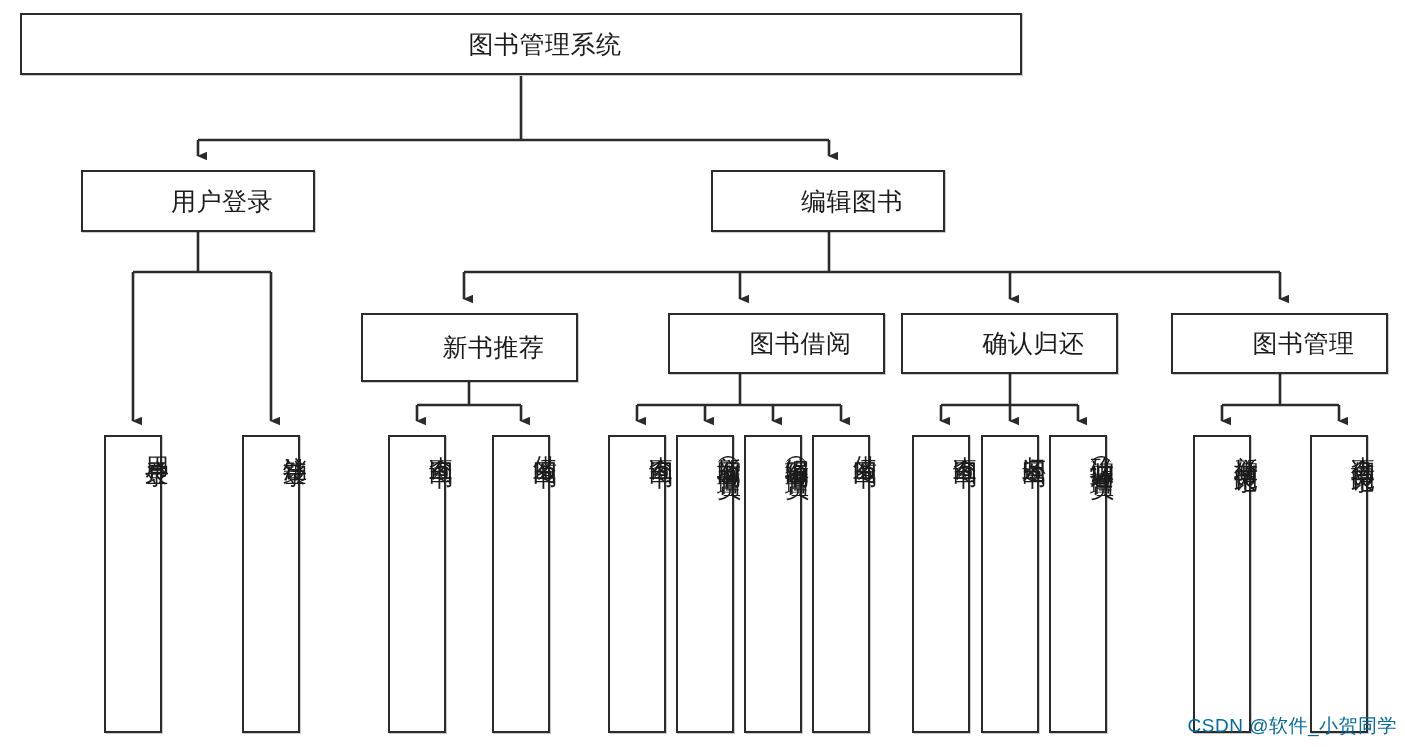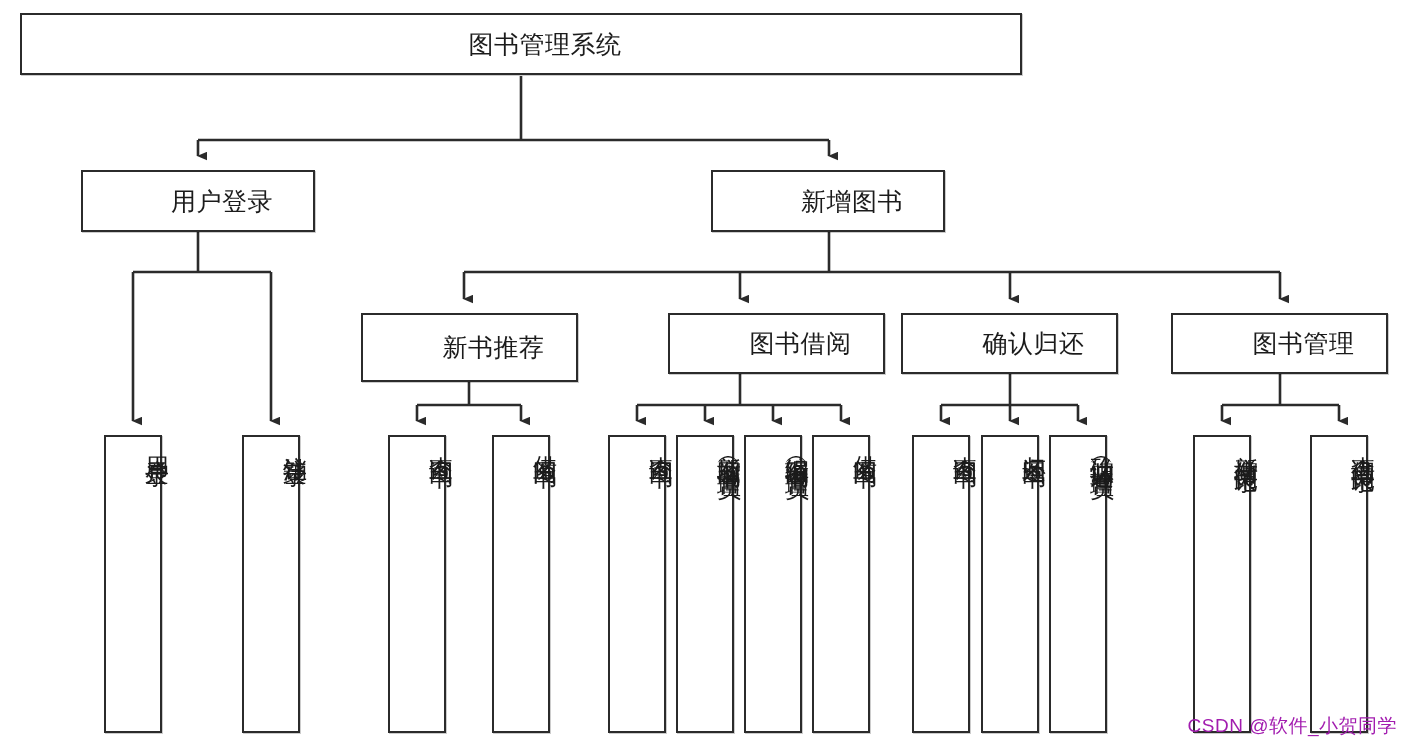--- a/index.html
+++ b/index.html
@@ -62,21 +62,21 @@
     letter-spacing: 3px;
     line-height: 1;
     white-space: nowrap;
     margin-top: 0;
   }
   .watermark {
     position: absolute;
     right: 8px;
     bottom: 8px;
     font-size: 19px;
-    color: #a21caf;
+    color: #0369a1;
     letter-spacing: 0.5px;
     white-space: nowrap;
     user-select: none;
   }
 </style>
 </head>
 <body>
 
 <div id="canvas">
 
@@ -132,21 +132,21 @@
   </svg>
 
   <div class="node root horiz" style="left:20px; top:13px; width:1002px; height:62px;">
     <span class="label">图书管理系统</span>
   </div>
 
   <div class="node horiz" style="left:81px; top:170px; width:234px; height:62px;">
     <span class="label">用户登录</span>
   </div>
   <div class="node horiz" style="left:711px; top:170px; width:234px; height:62px;">
-    <span class="label">新增图书</span>
+    <span class="label">编辑图书</span>
   </div>
 
   <div class="node horiz" style="left:361px; top:313px; width:217px; height:69px;">
     <span class="label">新书推荐</span>
   </div>
   <div class="node horiz" style="left:668px; top:313px; width:217px; height:61px;">
     <span class="label">图书借阅</span>
   </div>
   <div class="node horiz" style="left:901px; top:313px; width:217px; height:61px;">
     <span class="label">确认归还</span>

